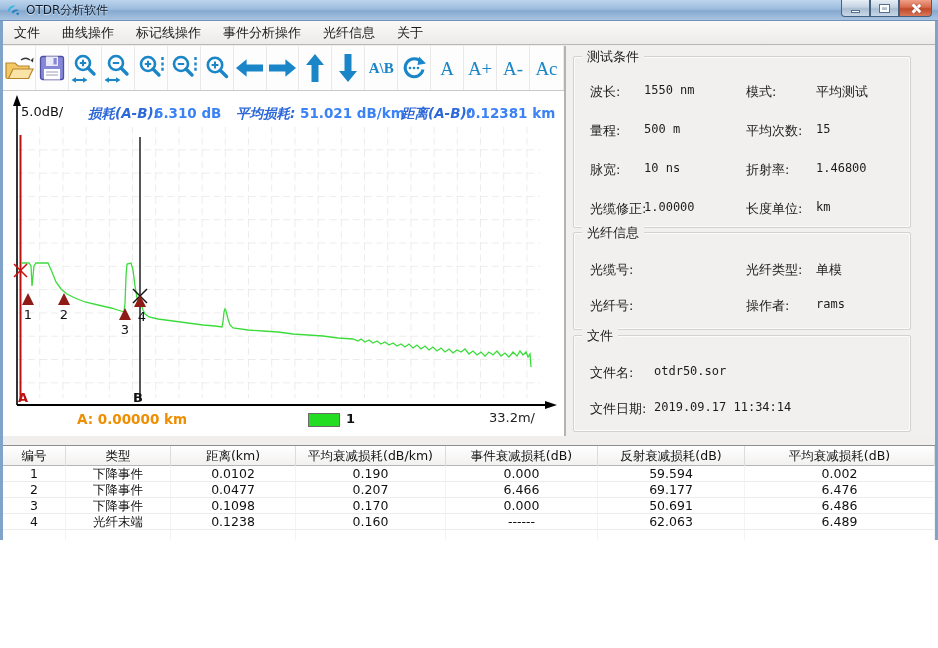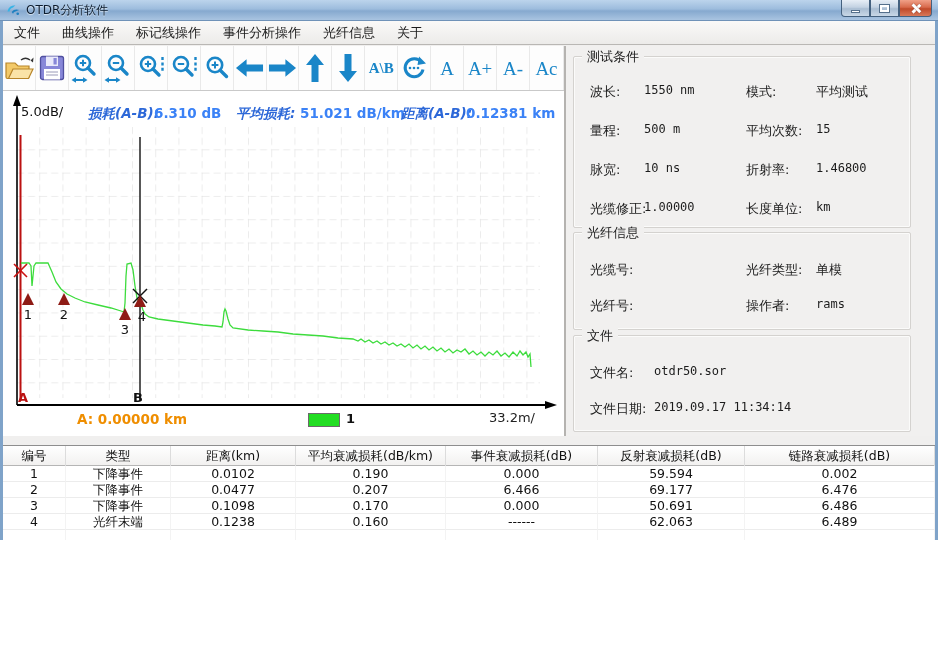--- a/index.html
+++ b/index.html
@@ -339,21 +339,21 @@
     </div>
 
     <div class="event-table">
       <div class="t-head">
         <span class="t-h">编号</span>
         <span class="t-h">类型</span>
         <span class="t-h">距离(km)</span>
         <span class="t-h">平均衰减损耗(dB/km)</span>
         <span class="t-h">事件衰减损耗(dB)</span>
         <span class="t-h">反射衰减损耗(dB)</span>
-        <span class="t-h">链路衰减损耗(dB)</span>
+        <span class="t-h">平均衰减损耗(dB)</span>
       </div>
 
       <div class="t-row">
         <span class="t-c">1</span>
         <span class="t-c">下降事件</span>
         <span class="t-c">0.0102</span>
         <span class="t-c">0.190</span>
         <span class="t-c">0.000</span>
         <span class="t-c">59.594</span>
         <span class="t-c">0.002</span>

